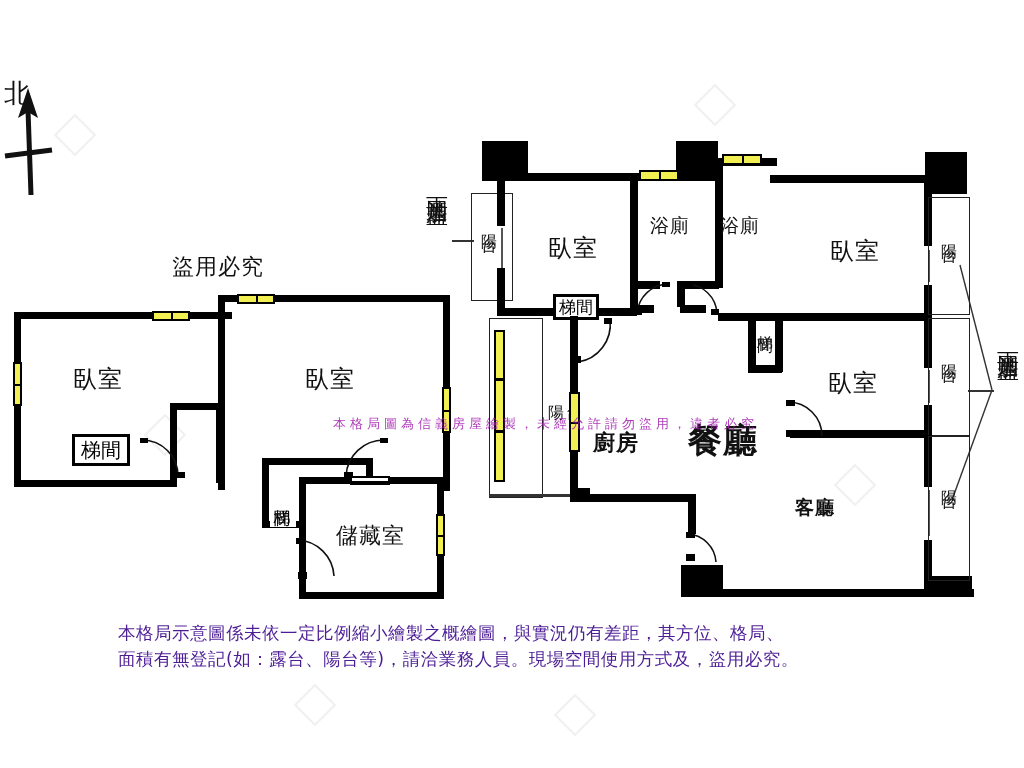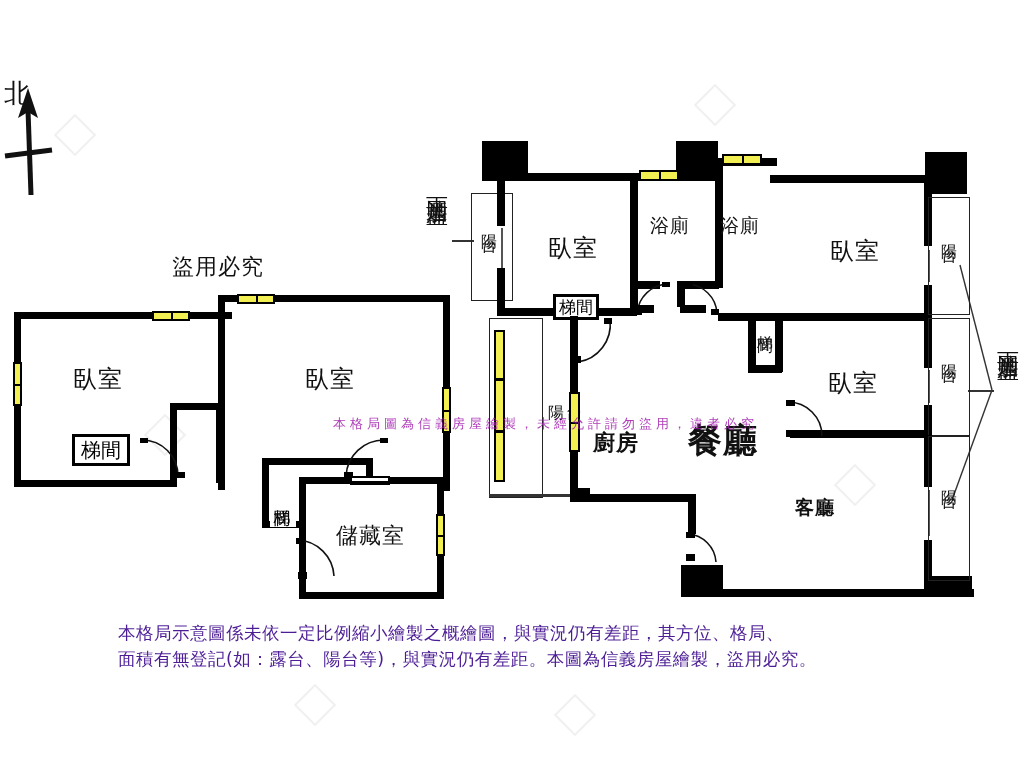--- a/index.html
+++ b/index.html
@@ -317,16 +317,16 @@
   <div class="thin" style="left:928px;top:490px;width:2px;height:46px;background:#555;"></div>
   <div class="wall" style="left:924px;top:576px;width:48px;height:21px;"></div>
 
   <div class="bal-out" style="left:928px;top:436px;width:42px;height:145px;"></div>
   <div class="vlabel" style="left:938px;top:478px;font-size:16px;">陽台</div>
 
   <div id="wm-small">本格局圖為信義房屋繪製，未經允許請勿盜用，違者必究</div>
 
   <div id="disclaimer">
     <div>本格局示意圖係未依一定比例縮小繪製之概繪圖，與實況仍有差距，其方位、格局、</div>
-    <div>面積有無登記(如：露台、陽台等)，與實況仍有差距。本圖為信義房屋繪製，盜用必究。</div>
+    <div>面積有無登記(如：露台、陽台等)，請洽業務人員。現場空間使用方式及，盜用必究。</div>
   </div>
 
 </div>
 
 </body></html>

